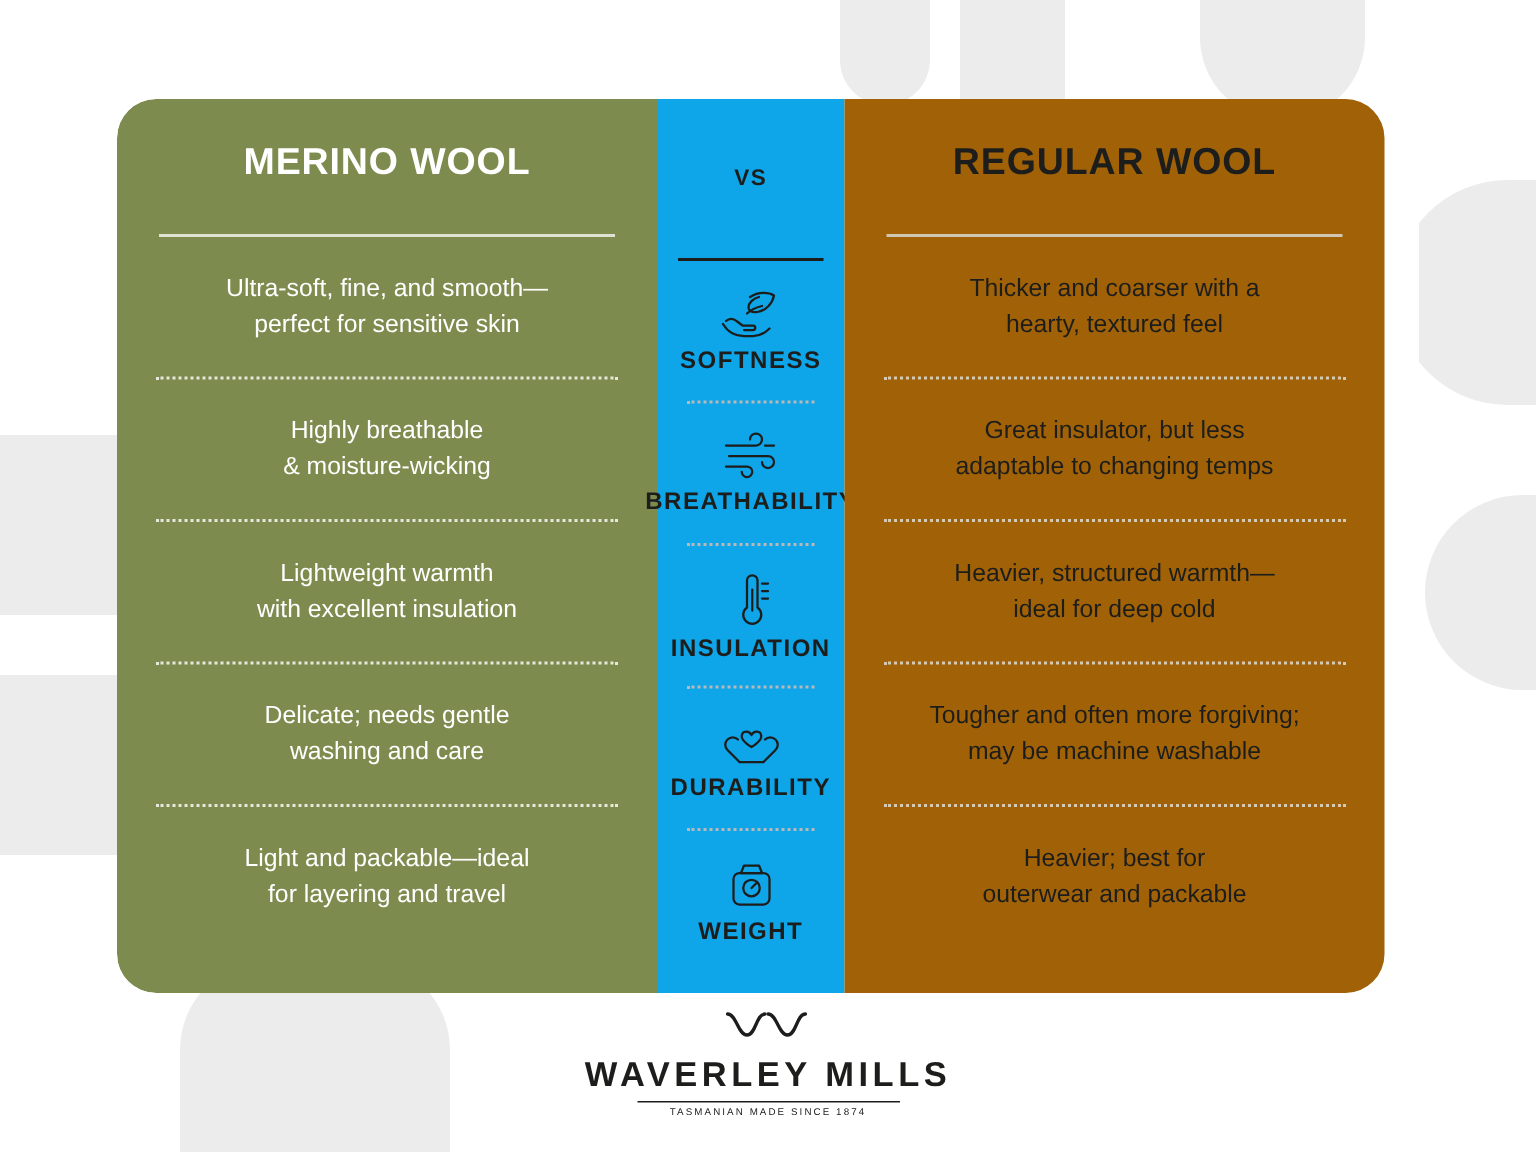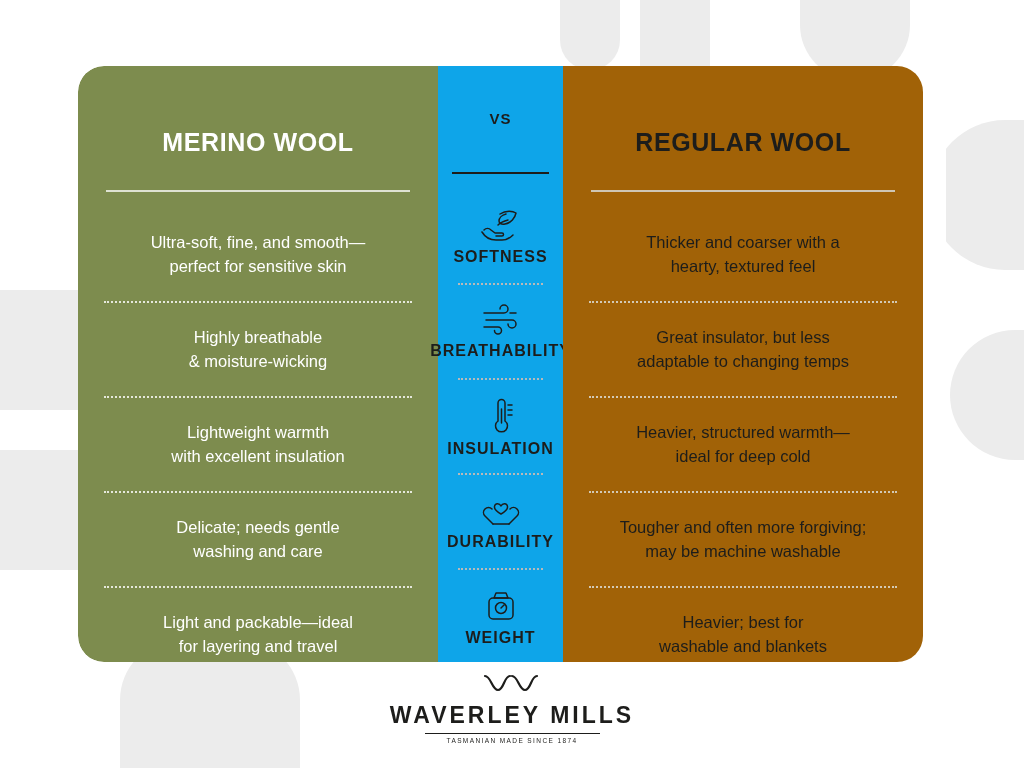--- a/index.html
+++ b/index.html
@@ -67,21 +67,21 @@
     width: 360px;
     background: #a16207;
     border-radius: 0 26px 26px 0;
   }
 
   .col-title {
     text-align: center;
     font-weight: bold;
     font-size: 25px;
     letter-spacing: 0.6px;
-    padding-top: 62px;
+    padding-top: 28px;
     height: 44px;
   }
   #col-merino .col-title { color: #ffffff; }
   #col-regular .col-title { color: #1d1d1b; }
 
   .vs-title {
     text-align: center;
     font-weight: bold;
     font-size: 15px;
     letter-spacing: 1px;
@@ -92,21 +92,21 @@
 
   .title-rule {
     height: 2px;
     margin: 18px 28px 0 28px;
   }
   #col-merino .title-rule { background: rgba(255,255,255,0.75); }
   #col-regular .title-rule { background: #cfc6b4; }
   #col-middle .title-rule { background: #1d1d1b; margin: 20px 14px 0 14px; height: 2px; }
 
   .rows {
-    margin-top: 16px;
+    margin-top: 0;
   }
 
   .row {
     display: flex;
     align-items: center;
     justify-content: center;
     text-align: center;
     box-sizing: border-box;
     height: 93px;
     padding: 0 24px;
@@ -287,21 +287,21 @@
         <div class="row" style="white-space:pre-line">Great insulator, but less
 adaptable to changing temps</div>
         <div class="row-sep"></div>
         <div class="row" style="white-space:pre-line">Heavier, structured warmth—
 ideal for deep cold</div>
         <div class="row-sep"></div>
         <div class="row" style="white-space:pre-line">Tougher and often more forgiving;
 may be machine washable</div>
         <div class="row-sep"></div>
         <div class="row" style="white-space:pre-line">Heavier; best for
-washable and blankets</div>
+outerwear and packable</div>
       </div>
     </div>
 
   </div>
 
   <div id="footer">
     <div id="logo-mark">
       <svg width="66" height="24" viewBox="0 0 66 24" fill="none" stroke="#1d1d1b" stroke-width="2.2" stroke-linecap="round" stroke-linejoin="round">
         <path d="M6 4c6 0 7 14 13 14S25 4 31 4"></path>
         <path d="M33 4c6 0 7 14 13 14S52 4 58 4"></path>

